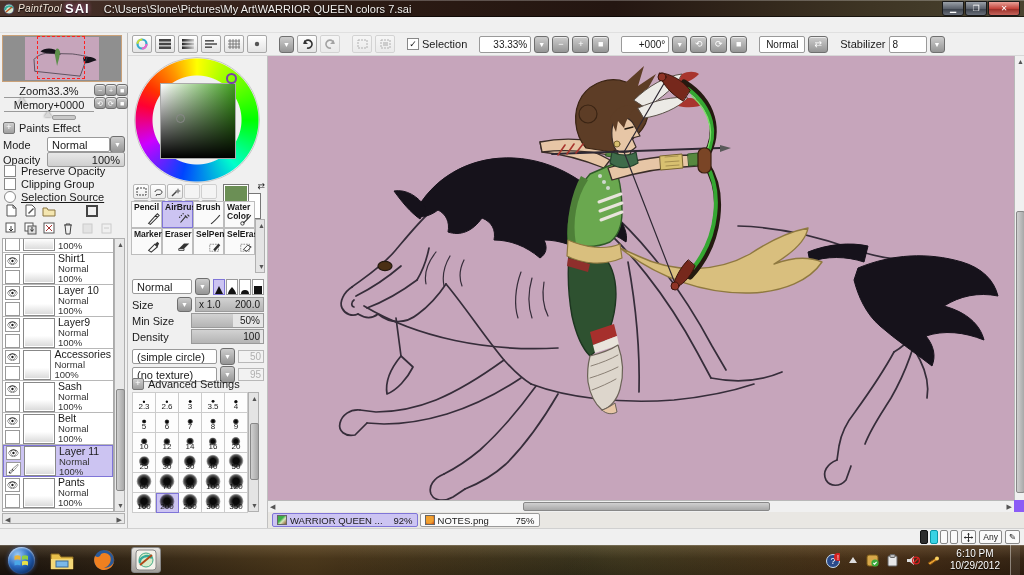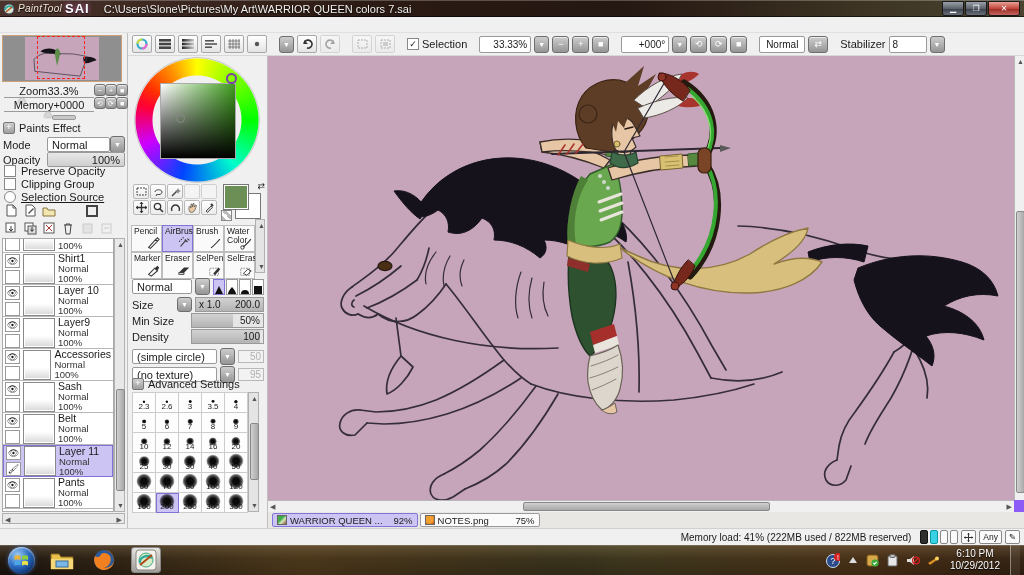--- a/index.html
+++ b/index.html
@@ -97,21 +97,21 @@
   .toolgrid{position:absolute;left:5px;top:128px;display:grid;grid-template-columns:repeat(5,16px);grid-auto-rows:15px;gap:1px}
   .tool{border:1px solid #b8b8b8;border-radius:2px;background:linear-gradient(#fff,#ebebeb);display:flex;align-items:center;justify-content:center}
   .tool.empty{background:#f4f4f4;border-color:#d0d0d0}
   .swatches{position:absolute;left:95px;top:128px;width:40px;height:33px}
   .sw{position:absolute;width:24px;height:24px;border:1px solid #777;box-shadow:inset 0 0 0 1px #fff}
   .sw.back{left:12px;top:9px;background:#fff}
   .sw.front{left:0;top:0;background:#6b8f55}
   .swaparr{position:absolute;right:-2px;top:-3px;font-size:9px;color:#222}
   .trsq{position:absolute;left:-2px;bottom:-4px;width:9px;height:9px;border:1px solid #888;
     background:linear-gradient(45deg,#bbb 25%,#fff 25%,#fff 50%,#bbb 50%,#bbb 75%,#fff 75%)}
-  .brushgrid{position:absolute;left:3px;top:169px;display:grid;grid-template-columns:repeat(4,31px);grid-auto-rows:27px;}
+  .brushgrid{position:absolute;left:3px;top:145px;display:grid;grid-template-columns:repeat(4,31px);grid-auto-rows:27px;font-weight:bold;}
   .bcell{border:1px solid #bdbdbd;background:#fafafa;position:relative;font-size:8.5px;padding:1px 2px;box-sizing:border-box;line-height:1}
   .bcell.sel{background:#ccc4f2;border:1px solid #7f75d8}
   .bcell .bicon{position:absolute;right:1px;bottom:1px;width:14px;height:14px}
   .bscroll{position:absolute;left:127px;top:163px;width:10px;height:54px;background:#e4e4e4;border:1px solid #b0b0b0;box-sizing:border-box}
   .setrow{position:absolute;left:4px;width:132px;display:flex;align-items:center;gap:3px}
   .sbar{flex:1;height:13px;border:1px solid #9a9a9a;background:#e6e6e6;position:relative;font-size:10px}
   .sfill{position:absolute;left:0;top:0;bottom:0;background:linear-gradient(#d2d2d2,#b4b4b4)}
   .sval{position:absolute;right:3px;top:0;line-height:13px}
   .shapebtns{display:flex;gap:1px}
   .shapebtn{width:10px;height:14px;border:1px solid #999;background:#fff;display:flex;align-items:flex-end;justify-content:center}
@@ -1012,21 +1012,20 @@
       </div>
       <div class="tab t-png">
         <span class="tabicon"></span>
         <span>NOTES.png</span>
         <span class="tabzoom">75%</span>
       </div>
     </div>
 </div>
 
 <div class="abs statusbar">
-  <span style="margin-right:6px">Memory load: 41% (222MB used / 822MB reserved)</span>
   <span style="display:flex;gap:2px">
 
   <span class="key k-dark"></span>
       <span class="key k-cyan"></span>
       <span class="key k-plain"></span>
       <span class="key k-plain"></span>
     </span>
   <span class="key icon">
       <svg width="9" height="9">
         <path d="M4.5 0 v9 M0 4.5 h9" stroke="#333"></path>

